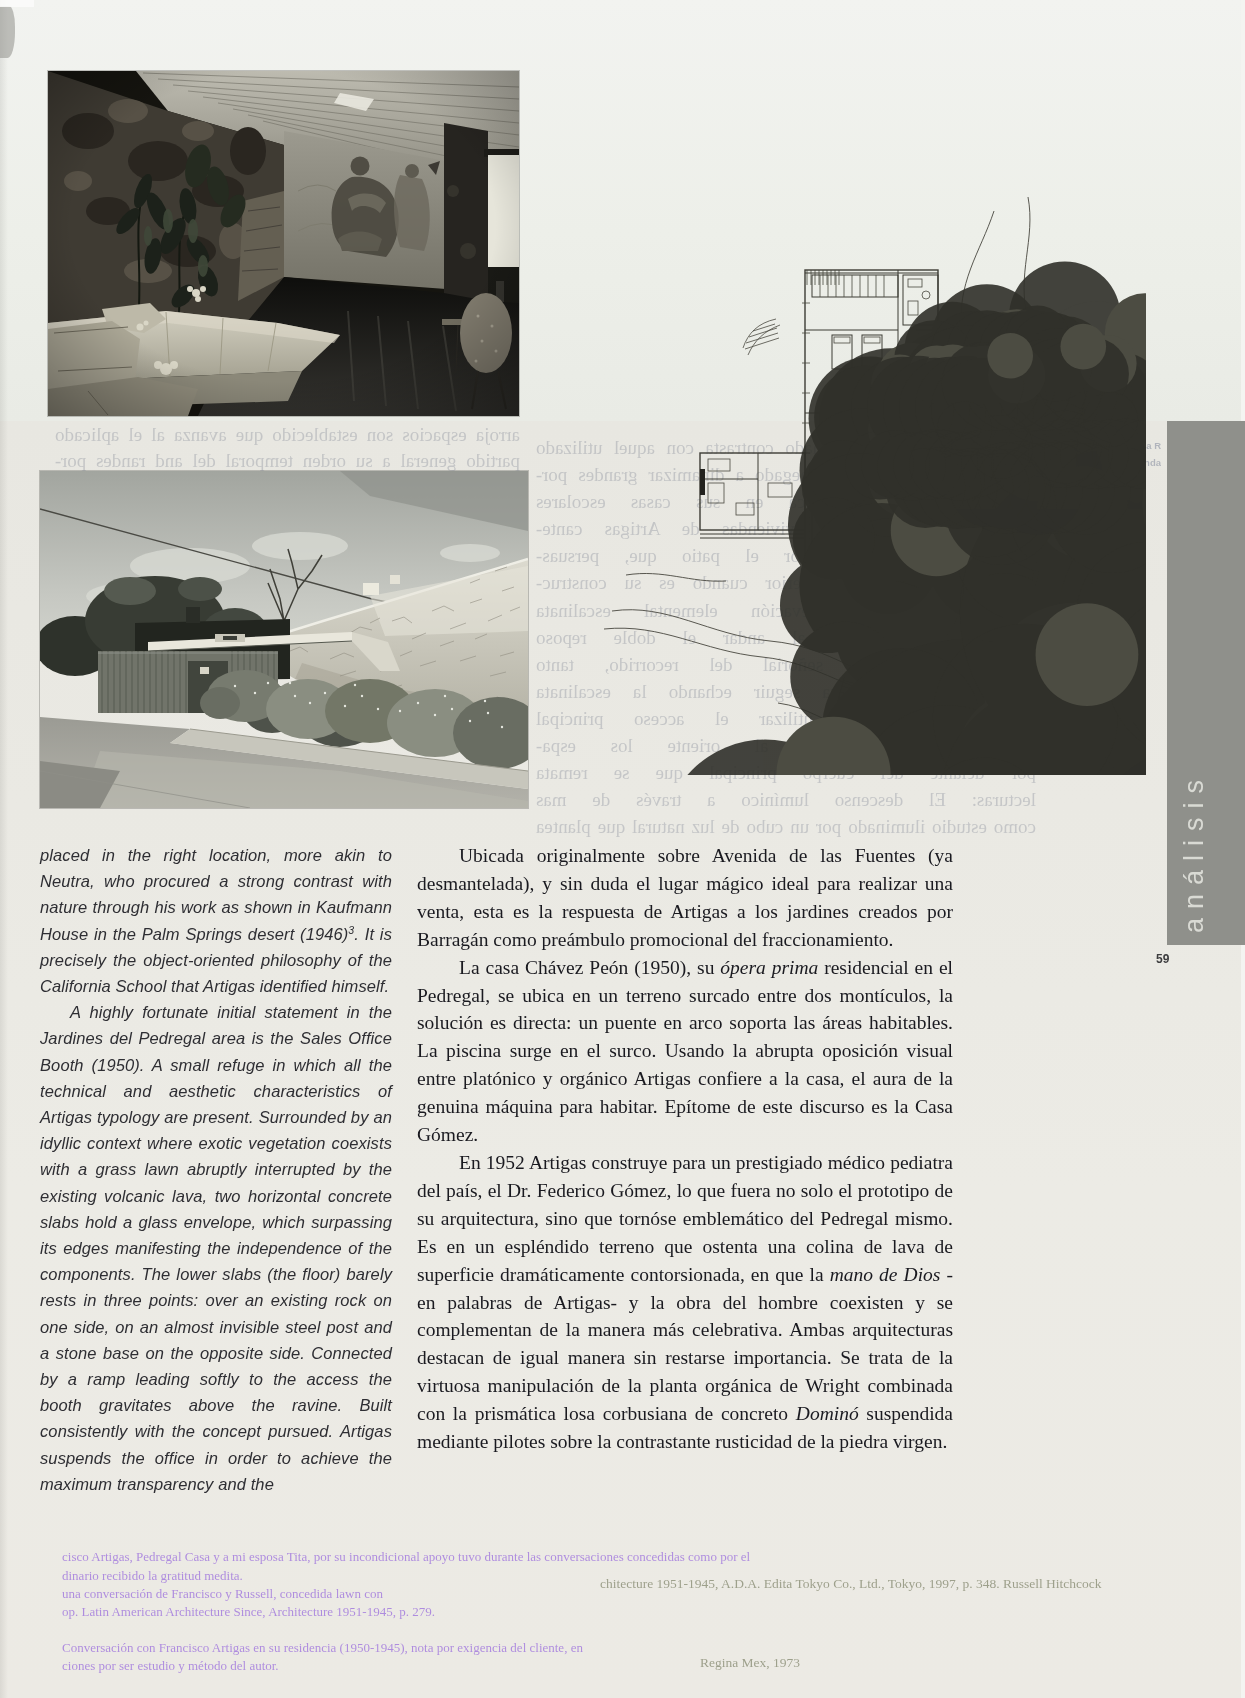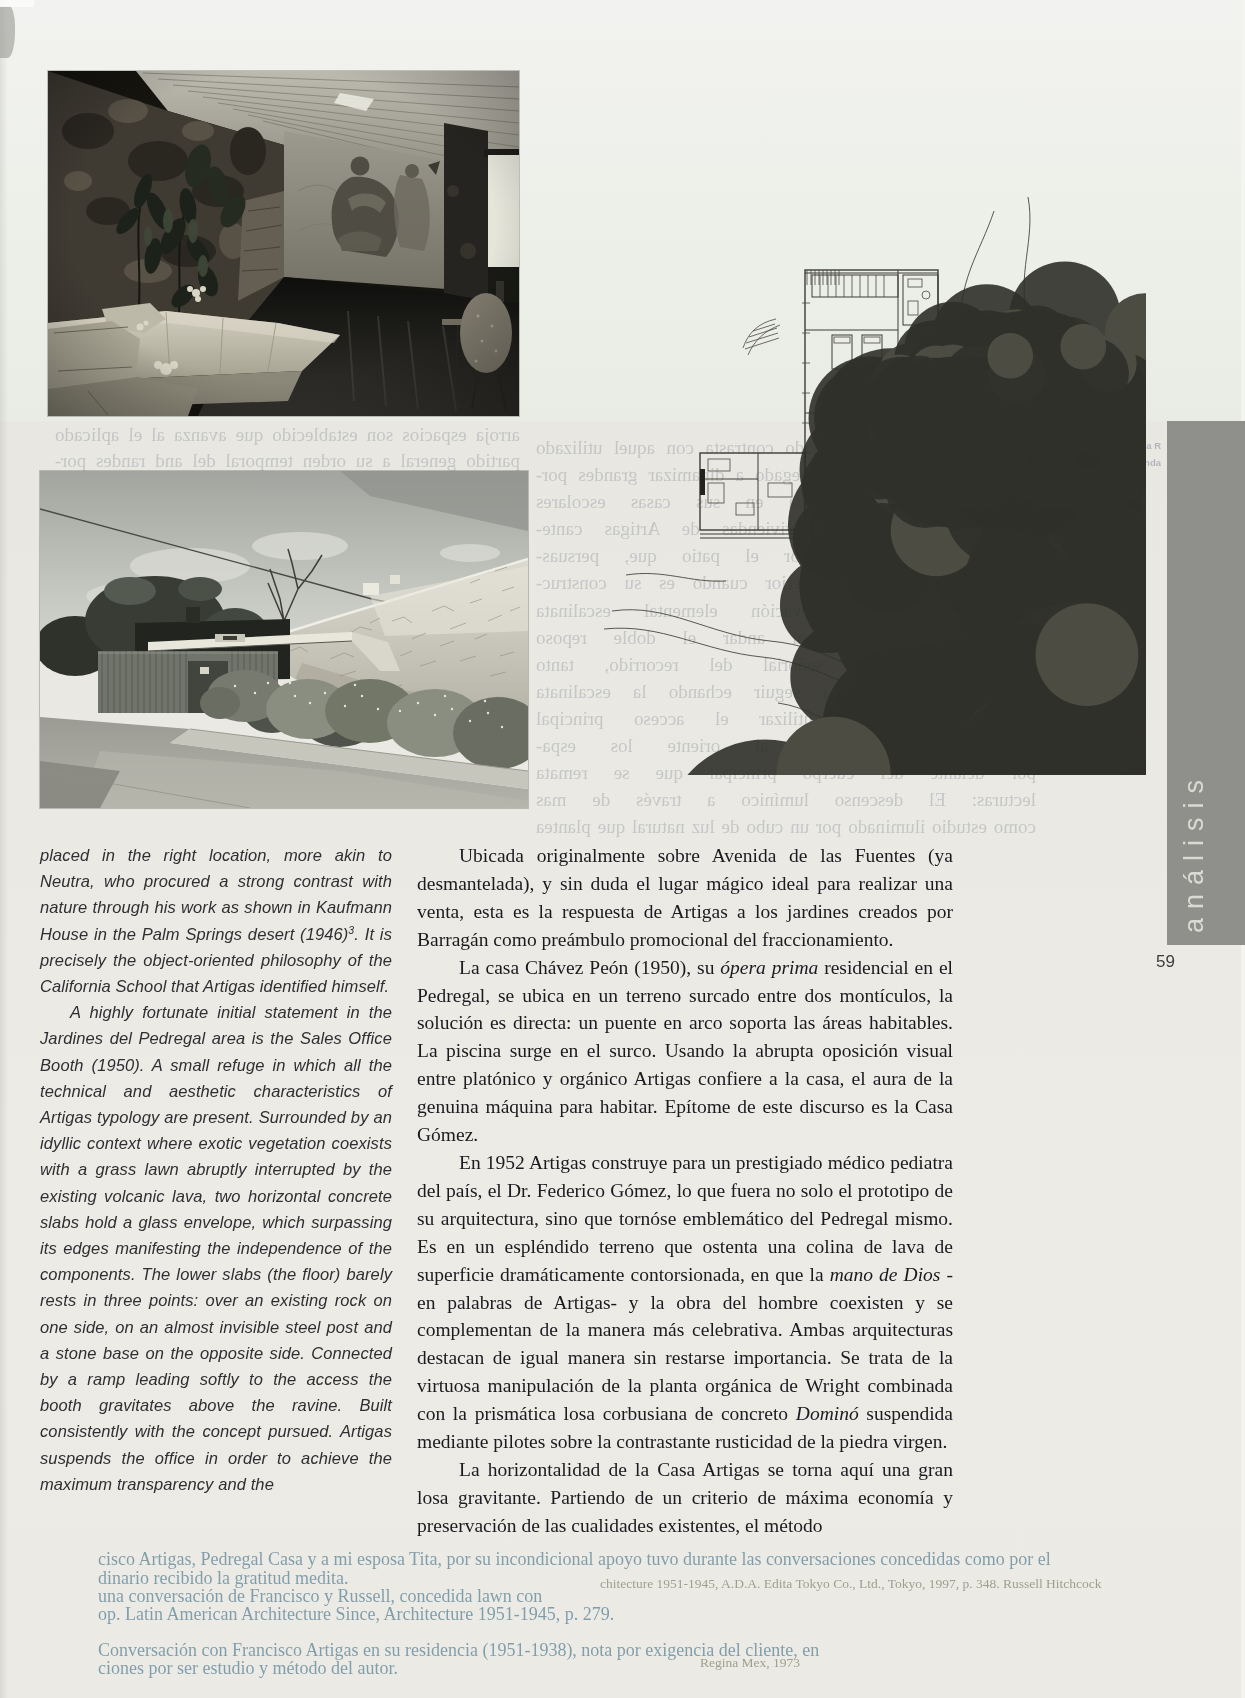--- a/index.html
+++ b/index.html
@@ -38,31 +38,31 @@
   #col-en p.indent{text-indent:30px;}
   #col-en sup{font-size:10.5px;vertical-align:super;line-height:0;font-style:italic;}
   #col-es{left:417px;top:842px;width:536px;}
   #col-es p{margin:0;font-family:"Liberation Serif",serif;font-size:19.5px;line-height:27.9px;
     text-align:justify;color:#1a1a20;text-indent:42px;}
 
   #ghost-layer{position:absolute;left:0;top:0;width:1245px;height:1698px;z-index:1;}
   .ghost{position:absolute;font-family:"Liberation Serif",serif;white-space:nowrap;overflow:hidden;}
   .ghost.mirror{font-size:19px;color:#697083;opacity:.28;filter:blur(.7px);
     transform:scaleX(-1);text-align:justify;text-align-last:justify;white-space:normal;height:24px;}
-  .ghost.foot{font-size:18px;color:#0c4a6e;opacity:.48;filter:blur(.55px);margin-left:36px;}
+  .ghost.foot{font-size:13px;color:#6d28d9;opacity:.48;filter:blur(.55px);}
   .ghost.footd{font-size:13.5px;color:#6e7356;opacity:.62;filter:blur(.45px);}
   .ghost.cap{font-family:"Liberation Sans",sans-serif;font-size:9.5px;font-weight:bold;
     color:#66708a;opacity:.42;filter:blur(.35px);text-align:right;}
 
   #analisis-tab{position:absolute;left:1167px;top:421px;width:78px;height:524px;
     background:#8f908b;z-index:2;}
   #analisis-label{position:absolute;left:1179px;top:933px;transform-origin:0 0;
     transform:rotate(-90deg);font-size:27px;letter-spacing:9px;color:#d9dad4;
     font-family:"Liberation Sans",sans-serif;z-index:5;}
-  #page-number{position:absolute;left:1156px;top:952px;font-size:17px;color:#3d3d3f;z-index:5;}
+  #page-number{position:absolute;left:1156px;top:952px;font-size:12px;color:#3d3d3f;z-index:5;font-weight:bold;}
 </style>
 </head>
 <body>
 
 <div class="band-top"></div>
 <div class="band-bottom"></div>
 <div id="ghost-layer">
     <div class="ghost mirror" style="left: 55px; top: 424px; width: 465px;">arroja espacios son establecido que avanza al el aplicado</div>
     <div class="ghost mirror" style="left: 55px; top: 450px; width: 465px;">partido general a su orden temporal del and randes por-</div>
     <div class="ghost mirror" style="left: 536px; top: 437px; width: 500px;">contrastivo aquí confeccionado contrasta con aquel utilizado</div>
@@ -80,21 +80,21 @@
     <div class="ghost mirror" style="left: 536px; top: 762px; width: 500px;">por delante del cuerpo principal que se remata</div>
     <div class="ghost mirror" style="left: 536px; top: 789px; width: 500px;">lecturas: El descenso lumínico a través de mas</div>
     <div class="ghost mirror" style="left: 536px; top: 816px; width: 500px;">como estudio iluminado por un cubo de luz natural que plantea</div>
     <div class="ghost cap" style="left: 1055px; top: 440px; width: 106px;">Exteriores de la R</div>
     <div class="ghost cap" style="left: 1055px; top: 457px; width: 106px;">Vivienda</div>
     <div class="ghost foot" style="left: 62px; top: 1549px; width: 1140px;">cisco Artigas, Pedregal Casa y a mi esposa Tita, por su incondicional apoyo tuvo durante las conversaciones concedidas como por el</div>
     <div class="ghost foot" style="left: 62px; top: 1568px; width: 520px;">dinario recibido la gratitud medita.</div>
     <div class="ghost foot" style="left: 62px; top: 1586px; width: 520px;">una conversación de Francisco y Russell, concedida lawn con</div>
     <div class="ghost footd" style="left: 600px; top: 1576px; width: 640px;">chitecture 1951-1945, A.D.A. Edita Tokyo Co., Ltd., Tokyo, 1997, p. 348. Russell Hitchcock</div>
     <div class="ghost foot" style="left: 62px; top: 1604px; width: 760px;">op. Latin American Architecture Since, Architecture 1951-1945, p. 279.</div>
-    <div class="ghost foot" style="left: 62px; top: 1640px; width: 1000px;">Conversación con Francisco Artigas en su residencia (1951-1938), nota por exigencia del cliente, en</div>
+    <div class="ghost foot" style="left: 62px; top: 1640px; width: 1000px;">Conversación con Francisco Artigas en su residencia (1950-1945), nota por exigencia del cliente, en</div>
     <div class="ghost foot" style="left: 62px; top: 1658px; width: 460px;">ciones por ser estudio y método del autor.</div>
     <div class="ghost footd" style="left: 700px; top: 1655px; width: 380px;">Regina Mex, 1973</div>
   </div>
 <div class="edge-left"></div>
 <div class="edge-right"></div>
 <div class="corner-smudge"></div>
 <div class="corner-smudge2"></div>
 
 <div class="photo" id="photo-interior">
 <svg viewBox="0 0 471 345" preserveAspectRatio="none">
@@ -533,18 +533,17 @@
 
 <div class="col" id="col-en">
   <p><span>placed in the right location, more akin to Neutra, who procured a strong contrast with nature through his work as shown in Kaufmann House in the Palm Springs desert (1946)</span><sup>3</sup><span>. It is precisely the object-oriented philosophy of the California School that Artigas identified himself.</span></p>
   <p class="indent"><span>A highly fortunate initial statement in the Jardines del Pedregal area is the Sales Office Booth (1950). A small refuge in which all the technical and aesthetic characteristics of Artigas typology are present. Surrounded by an idyllic context where exotic vegetation coexists with a grass lawn abruptly interrupted by the existing volcanic lava, two horizontal concrete slabs hold a glass envelope, which surpassing its edges manifesting the independence of the components. The lower slabs (the floor) barely rests in three points: over an existing rock on one side, on an almost invisible steel post and a stone base on the opposite side. Connected by a ramp leading softly to the access the booth gravitates above the ravine. Built consistently with the concept pursued. Artigas suspends the office in order to achieve the maximum transparency and the</span></p>
 </div>
 
 <div class="col" id="col-es">
   <p><span>Ubicada originalmente sobre Avenida de las Fuentes (ya desmantelada), y sin duda el lugar mágico ideal para realizar una venta, esta es la respuesta de Artigas a los jardines creados por Barragán como preámbulo promocional del fraccionamiento.</span></p>
   <p><span>La casa Chávez Peón (1950), su </span><i>ópera prima</i><span> residencial en el Pedregal, se ubica en un terreno surcado entre dos montículos, la solución es directa: un puente en arco soporta las áreas habitables. La piscina surge en el surco. Usando la abrupta oposición visual entre platónico y orgánico Artigas confiere a la casa, el aura de la genuina máquina para habitar. Epítome de este discurso es la Casa Gómez.</span></p>
   <p><span>En 1952 Artigas construye para un prestigiado médico pediatra del país, el Dr. Federico Gómez, lo que fuera no solo el prototipo de su arquitectura, sino que tornóse emblemático del Pedregal mismo. Es en un espléndido terreno que ostenta una colina de lava de superficie dramáticamente contorsionada, en que la </span><i>mano de Dios</i><span> -en palabras de Artigas- y la obra del hombre coexisten y se complementan de la manera más celebrativa. Ambas arquitecturas destacan de igual manera sin restarse importancia. Se trata de la virtuosa manipulación de la planta orgánica de Wright combinada con la prismática losa corbusiana de concreto </span><i>Dominó</i><span> suspendida mediante pilotes sobre la contrastante rusticidad de la piedra virgen.</span></p>
-  <p><span>La horizontalidad de la Casa Artigas se torna aquí una gran losa gravitante. Partiendo de un criterio de máxima economía y preservación de las cualidades existentes, el método</span></p>
 </div>
 
 <div id="analisis-tab"></div>
 <div id="analisis-label">análisis</div>
 <div id="page-number">59</div>
 
 </body></html>

